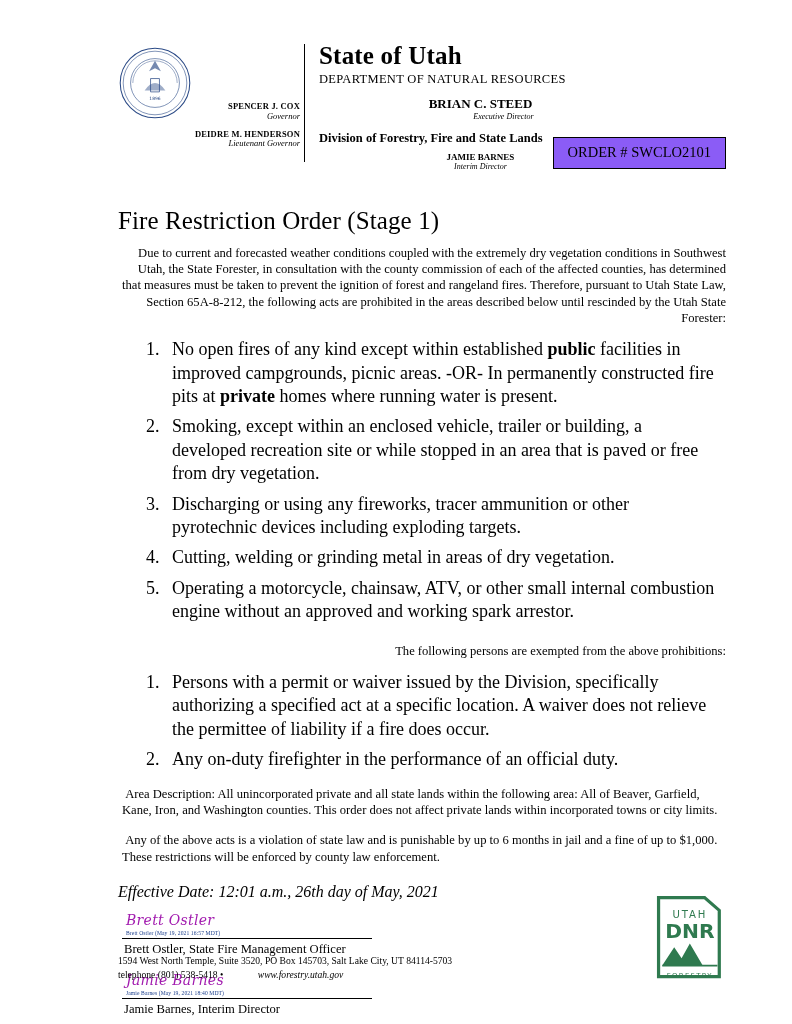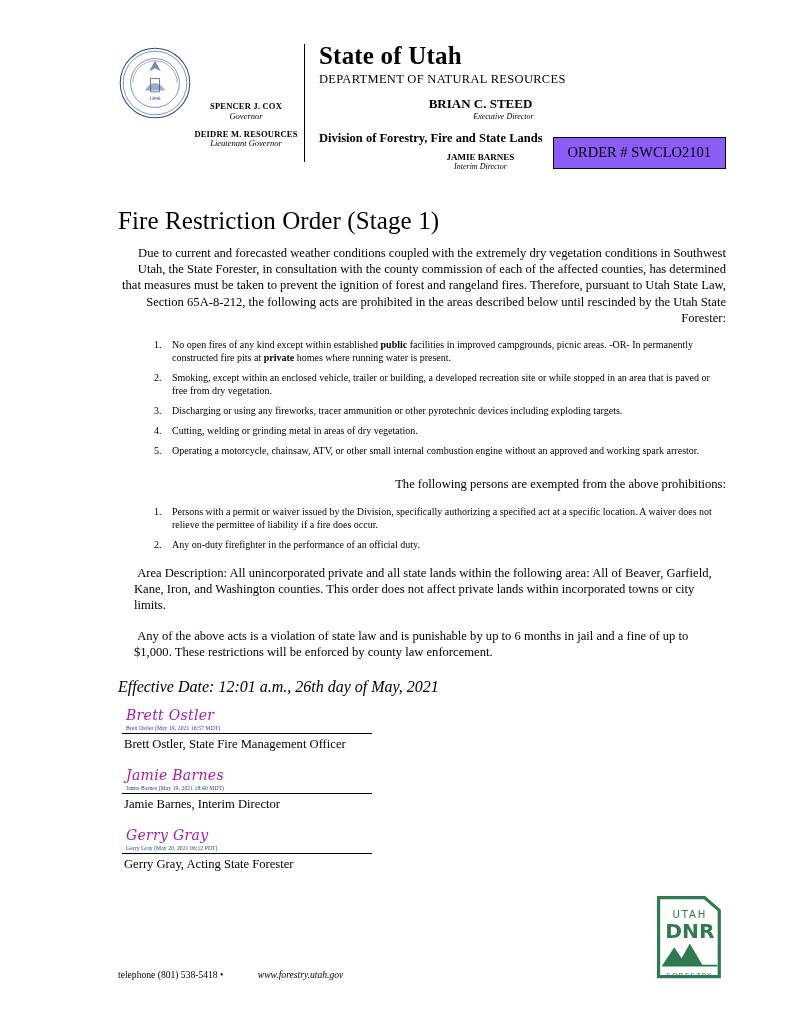--- a/index.html
+++ b/index.html
@@ -31,21 +31,21 @@
   }
   .seal {
     width: 74px;
     height: 74px;
     flex: 0 0 74px;
     margin-top: 6px;
   }
   .officials {
     width: 108px;
     flex: 0 0 108px;
-    text-align: center;
+    text-align: right;
     padding-top: 62px;
     line-height: 1.15;
   }
   .officials .name {
     font-size: 8.5px;
     font-weight: bold;
     letter-spacing: .2px;
   }
   .officials .role {
     font-size: 8.5px;
@@ -129,34 +129,34 @@
   }
   p.para {
     font-size: 12.6px;
     line-height: 1.30;
     margin: 0 0 4px 0;
     text-align: right;
   }
   ol.items {
     margin: 12px 8px 0 0;
     padding-left: 46px;
-    font-size: 10px;
+    font-size: 18px;
     line-height: 1.30;
     font-family: Liberation Serif, serif;
   }
   ol.items li {
     margin-bottom: 7px;
     padding-left: 8px;
   }
   .spacer-12 { height: 12px; }
 
   .indent-para {
     font-size: 12.6px;
     line-height: 1.30;
-    margin: 14px 0 0 16px;
+    margin: 14px 0 0 4px;
   }
 
   
   .sig-block {
     margin-top: 18px;
   }
   .eff-date {
     font-size: 16px;
     margin-bottom: 10px;
     font-style: italic;
@@ -229,21 +229,21 @@
         <path d="M36 60 q14 -20 28 0 z" fill="#2b4a86" opacity=".45"></path>
         <path d="M44 44 h12 v18 h-12 z" fill="none" stroke="#2b4a86" stroke-width="1"></path>
         <text x="50" y="73" font-size="6" fill="#2b4a86" text-anchor="middle" font-family="DejaVu Sans, sans-serif">1896</text>
         <path d="M20 50 a30 30 0 0 1 60 0" fill="none" stroke="#2b4a86" stroke-width="0.6"></path>
       </svg>
     </div>
 
     <div class="officials">
       <div class="name">SPENCER J. COX</div>
       <div class="role">Governor</div>
-      <div class="name">DEIDRE M. RESOURCES</div>
+      <div class="name">DEIDRE M. HENDERSON</div>
       <div class="role">Lieutenant Governor</div>
     </div>
 
     <div class="vrule"></div>
 
     <div class="agency">
       <div class="state">State of Utah</div>
       <div class="dept">DEPARTMENT OF NATURAL RESOURCES</div>
       <div class="exec-name">BRIAN C. STEED</div>
       <div class="exec-role">Executive Director</div>
@@ -304,20 +304,21 @@
         <div class="sig-script">Gerry Gray</div>
         <div class="sig-meta">Gerry Gray (May 20, 2021 06:12 PDT)</div>
         <div class="sig-rule wide"></div>
         <div class="sig-name">Gerry Gray, Acting State Forester</div>
       </div>
 
     </div>
   </div>
 
   <div class="footer">
+    <div>1594 West North Temple, Suite 3520, PO Box 145703, Salt Lake City, UT 84114-5703</div>
     <div>
       <span>telephone (801) 538-5418 • </span><span class="italic">www.forestry.utah.gov</span>
     </div>
   </div>
 
   <div class="dnr-logo">
     <svg viewBox="0 0 100 100" width="92" height="92" aria-hidden="true">
       <path d="M18 6 h50 l16 14 v72 h-66 z" fill="none" stroke="#2f7a4f" stroke-width="3.5"></path>
       <text x="52" y="28" font-size="11" fill="#2f7a4f" text-anchor="middle" font-family="DejaVu Sans, sans-serif" letter-spacing="2">UTAH</text>
       <text x="52" y="50" font-size="22" font-weight="bold" fill="#2f7a4f" text-anchor="middle" font-family="DejaVu Sans, sans-serif">DNR</text>

